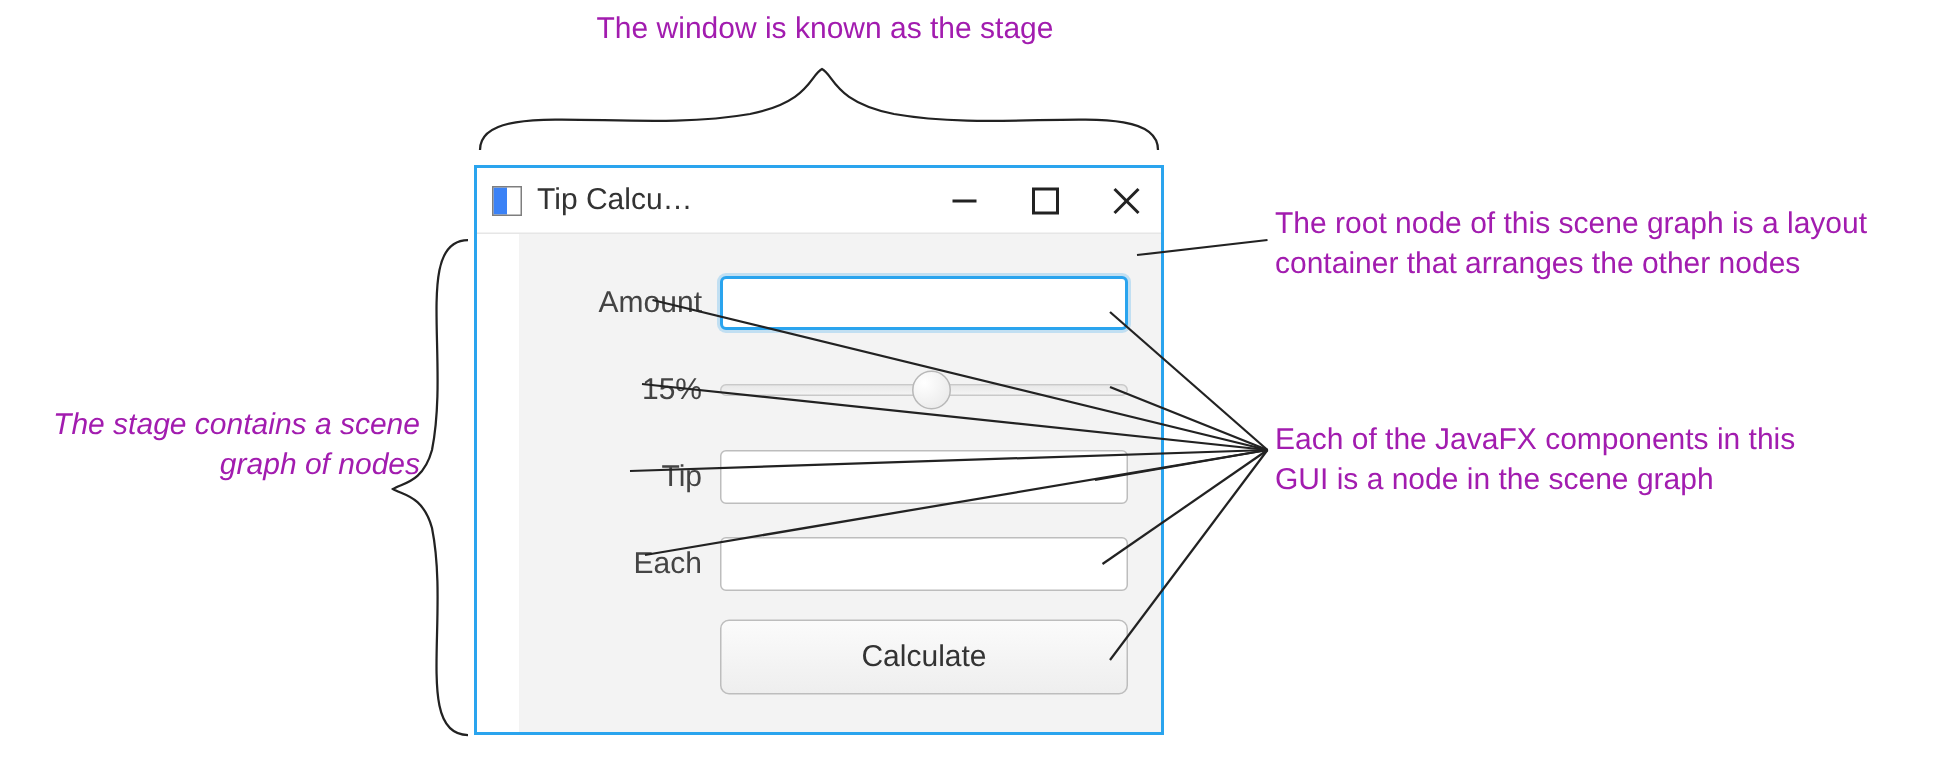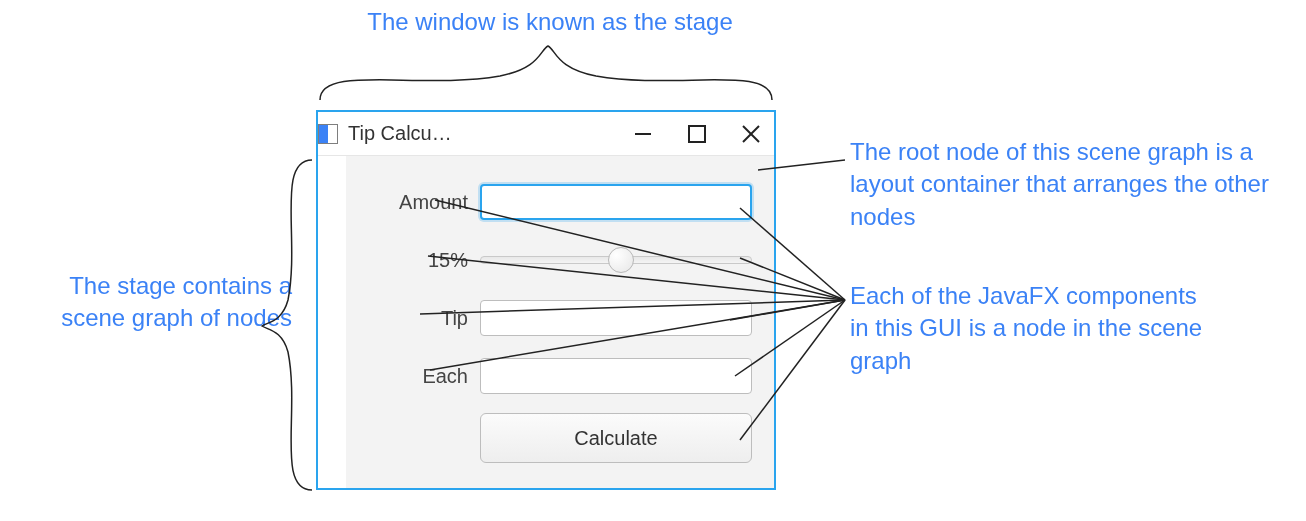--- a/index.html
+++ b/index.html
@@ -11,42 +11,42 @@
     font-family: "Segoe UI", "Optima", "Candara", sans-serif;
     background: #fff;
     color: #222;
     position: relative;
   }
   .canvas { position: absolute; inset: 0; }
 
   
   .anno {
     position: absolute;
-    font-size: 24px;
+    font-size: 20px;
     line-height: 1.35;
-    color: #3b82f6;
+    color: #a21caf;
   }
   .anno.center { text-align: center; }
   .anno.right  { text-align: right; }
 
   
   .window {
     position: absolute;
     left: 316px;
     top: 110px;
     width: 460px;
     height: 380px;
     background: #fff;
     border: 2px solid #2aa4ee;
   }
   .titlebar {
     height: 44px;
     display: flex;
     align-items: center;
-    padding: 0 10px 0 0;
+    padding: 0 10px 0 10px;
     border-bottom: 1px solid #e6e6e6;
     font-size: 20px;
     color: #333;
     background: #fff;
   }
   .app-icon {
     width: 20px; height: 20px;
     margin-right: 10px;
     background:
       linear-gradient(#3b82f6,#3b82f6) left/50% 100% no-repeat,
@@ -125,21 +125,21 @@
   
   .overlay { position: absolute; inset: 0; pointer-events: none; }
 </style>
 </head>
 <body>
 
 <div class="canvas">
 
   <div class="anno center" style="left:320px; top:6px; width:460px;">The window is known as the stage</div>
 
-  <div class="anno right" style="left:12px; top:270px; width:280px;">The stage contains a scene graph of nodes</div>
+  <div class="anno right" style="left:0px; top:270px; width:280px;font-style:italic;">The stage contains a scene graph of nodes</div>
 
   <div class="anno" style="left:850px; top:120px; width:430px;margin-top:16px;">The root node of this scene graph is a layout container that arranges the other nodes</div>
 
   <div class="anno" style="left:850px; top:268px; width:360px;margin-top:12px;">Each of the JavaFX components in this GUI is a node in the scene graph</div>
 
   <div class="window">
     <div class="titlebar">
       <span class="app-icon"></span>
       <span class="title-text">Tip Calcu…</span>
       <span class="win-btns">

